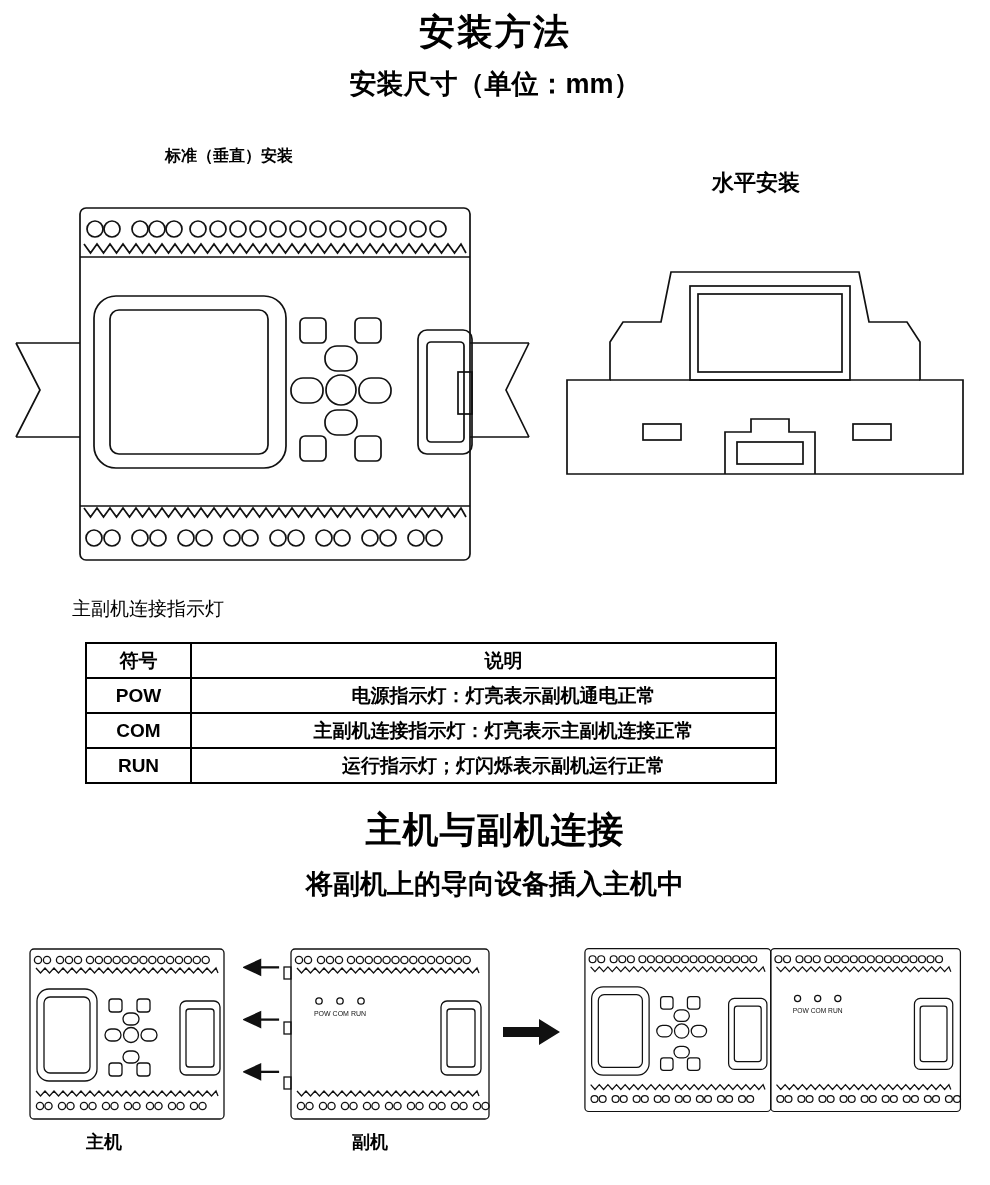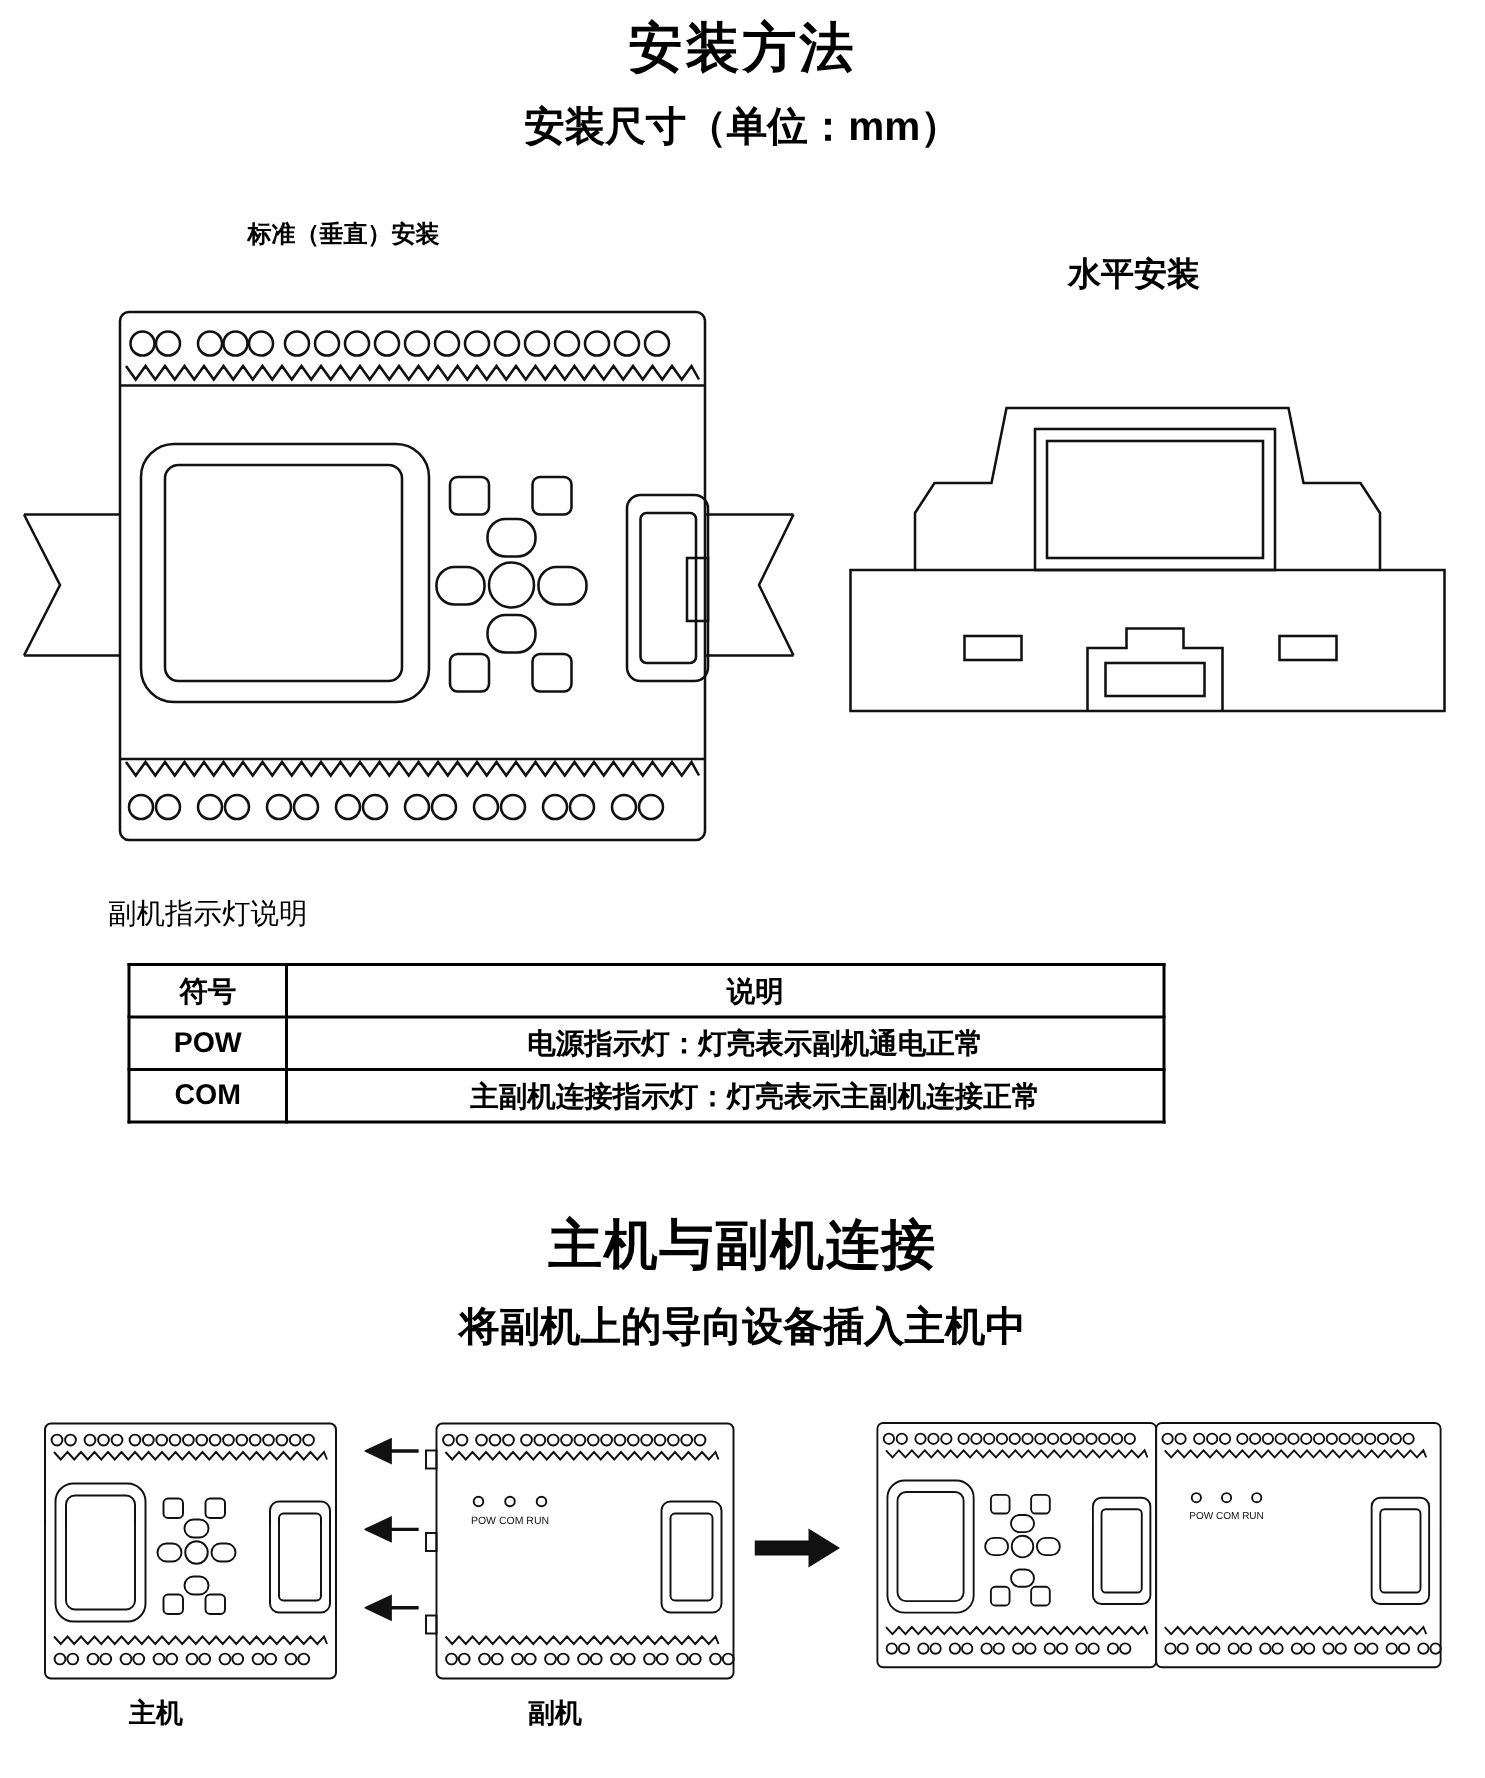--- a/index.html
+++ b/index.html
@@ -145,35 +145,39 @@
         <rect x="78" y="162" width="38" height="16"></rect>
         <rect x="288" y="162" width="38" height="16"></rect>
       </g>
       <g>
         <path d="M160,212 L160,170 L186,170 L186,157 L224,157 L224,170 L250,170 L250,212"></path>
         <rect x="172" y="180" width="66" height="22"></rect>
       </g>
     </g>
   </svg>
 
-  <div class="ind-heading">副机指示灯说明</div>
+  <div class="ind-heading">主副机连接指示灯</div>
 
   <table class="ind-table">
     <tbody>
         <tr>
       <th class="sym">符号</th>
       <th class="desc">说明</th>
     </tr>
     <tr>
       <td class="sym">POW</td>
       <td class="desc">电源指示灯：灯亮表示副机通电正常</td>
     </tr>
     <tr>
       <td class="sym">COM</td>
       <td class="desc">主副机连接指示灯：灯亮表示主副机连接正常</td>
+    </tr>
+    <tr>
+      <td class="sym">RUN</td>
+      <td class="desc">运行指示灯；灯闪烁表示副机运行正常</td>
     </tr>
   </tbody>
     </table>
 
   <h2 class="conn-title">主机与副机连接</h2>
   <h3 class="conn-sub">将副机上的导向设备插入主机中</h3>
 
   <svg width="0" height="0" style="position:absolute" aria-hidden="true" xmlns:xlink="http://www.w3.org/1999/xlink">
     <defs>
       <g id="sym-master" stroke="#111" fill="none" stroke-width="1.3">

